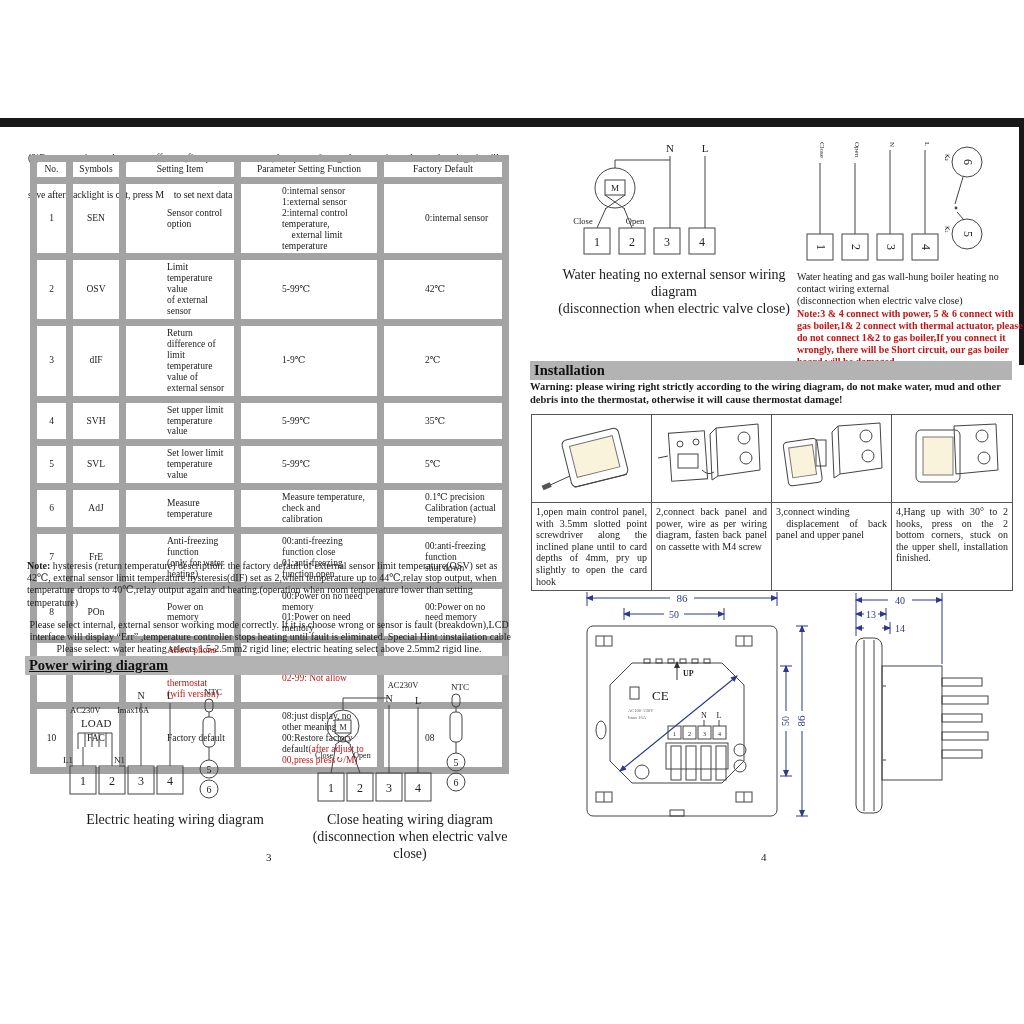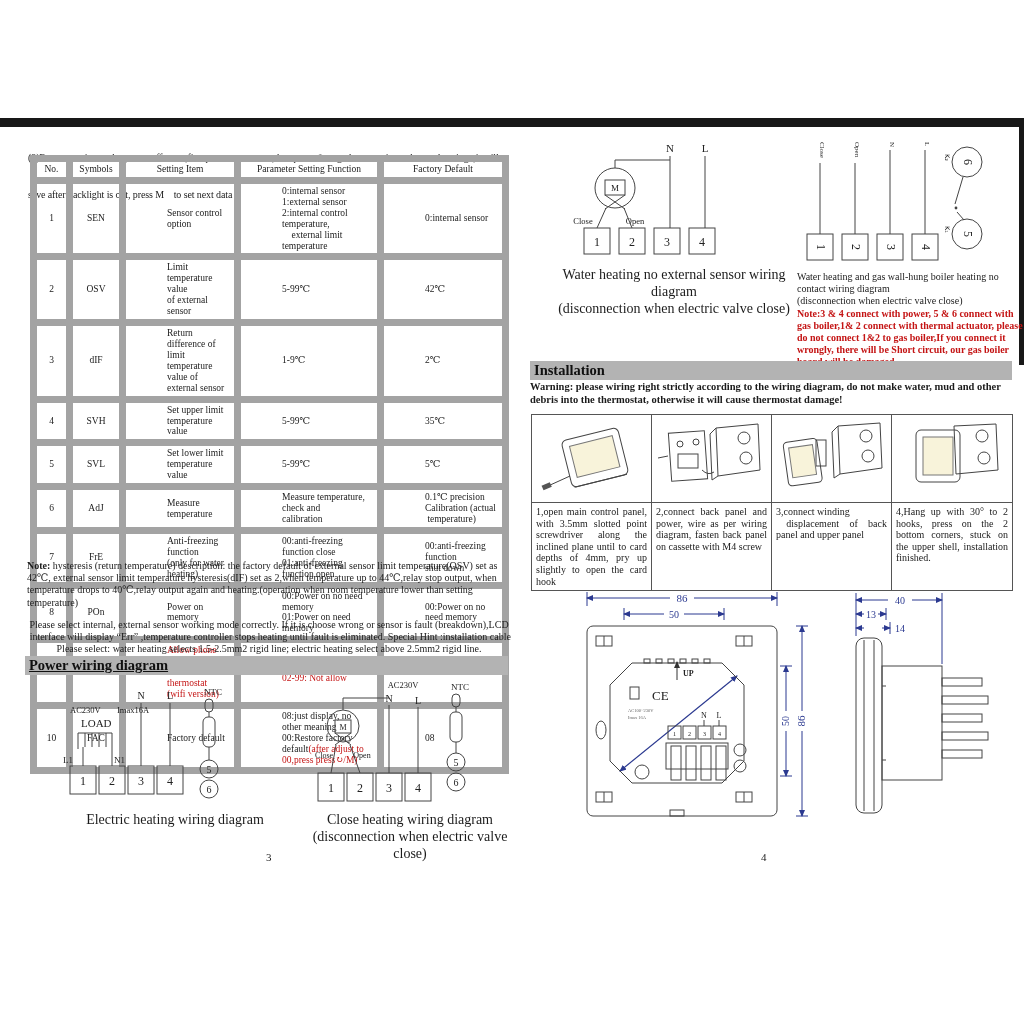--- a/index.html
+++ b/index.html
@@ -345,21 +345,21 @@
       <text x="172" y="96" font-size="12" text-anchor="middle" dominant-baseline="middle" transform="rotate(90 172 96)" class="stxt">5</text>
       <line class="sline" x1="168" y1="39" x2="160" y2="66"></line>
       <circle cx="161" cy="70" r="1.4" fill="#444"></circle>
       <line class="sline" x1="162" y1="74" x2="169" y2="82"></line>
       <text x="150" y="16" font-size="6.5" fill="#222" transform="rotate(90 150 16)" style="font-family:'DejaVu Sans',sans-serif">K₂</text>
       <text x="150" y="88" font-size="6.5" fill="#222" transform="rotate(90 150 88)" style="font-family:'DejaVu Sans',sans-serif">K₁</text>
     </g>
   </svg>
   <div class="abs rp-cap2">
     <div>Water heating and gas wall-hung boiler heating no</div>
-    <div>contact wiring diagram</div>
+    <div>contact wiring external</div>
     <div>(disconnection when electric valve close)</div>
     <div class="red rp-note">Note:3 &amp; 4 connect with power, 5 &amp; 6 connect with gas boiler,1&amp; 2 connect with thermal actuator, please do not connect 1&amp;2 to gas boiler,If you connect it wrongly, there will be Short circuit, our gas boiler board will be damaged.</div>
   </div>
 
   <div class="abs grayhdr inst-bar">Installation</div>
   <div class="abs warning">Warning: please wiring right strictly according to the wiring diagram, do not make water, mud and other debris into the thermostat, otherwise it will cause thermostat damage!</div>
 
   <table class="abs steps">
     <colgroup>
         <col style="width:120px">

